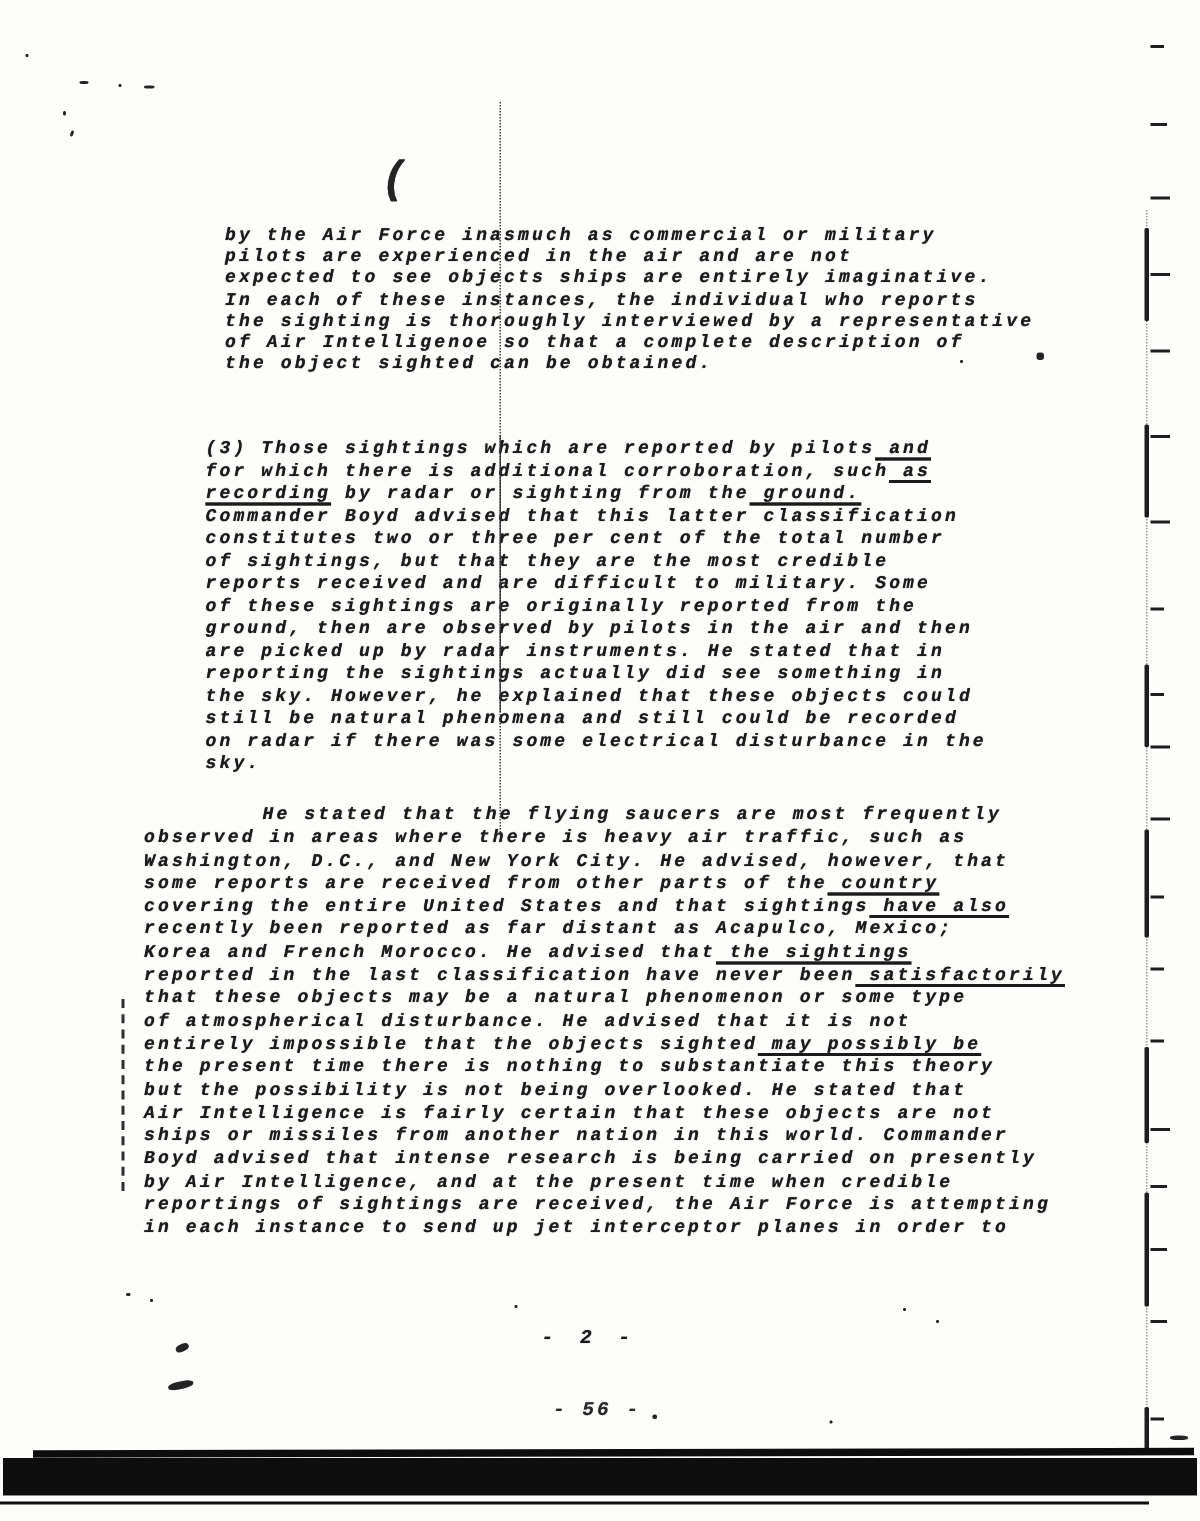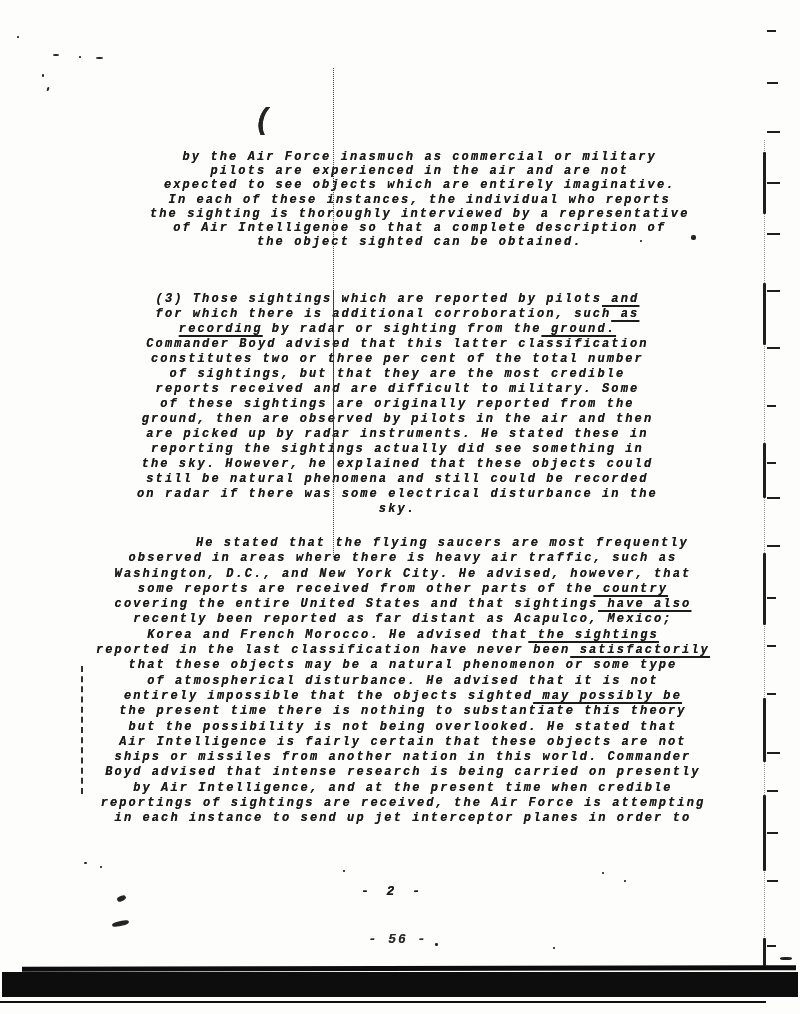--- a/index.html
+++ b/index.html
@@ -11,21 +11,21 @@
     position:relative;width:800px;height:1014px;overflow:hidden;
     background:#fdfdfb;color:#1b1b1b;
   }
   
   .para{
     position:absolute;
     font-style:italic;font-weight:bold;font-size:12px;
     letter-spacing:2.1px;white-space:nowrap;
     text-shadow:0 0 .6px rgba(25,25,25,.85);
   }
-  .para .line{display:block;text-align:center;}
+  .para .line{display:block;}
   .para1{left:150px;top:150px;line-height:14.2px;}
   .para2{left:137px;top:292px;line-height:15px;}
   .para3{left:96px;top:536px;line-height:15.3px;}
   .para3 .line:first-child{padding-left:79px;}
   .u{
     text-decoration:underline;
     text-decoration-thickness:1.5px;
     text-underline-offset:3px;
   }
   
@@ -82,37 +82,37 @@
 
   <div class="paren-mark">(</div>
 
   <div class="fold-line"></div>
   <div class="fold-line-solid"></div>
   <div class="left-dash-line"></div>
 
   <div class="para para1">
       <div class="line">by the Air Force inasmuch as commercial or military</div>
       <div class="line">pilots are experienced in the air and are not</div>
-      <div class="line">expected to see objects which are entirely imaginative.</div>
+      <div class="line">expected to see objects ships are entirely imaginative.</div>
       <div class="line">In each of these instances, the individual who reports</div>
       <div class="line">the sighting is thoroughly interviewed by a representative</div>
       <div class="line">of Air Intelligenoe so that a complete description of</div>
       <div class="line">the object sighted can be obtained.</div>
     </div>
   <div class="para para2">
       <div class="line">(3)  Those sightings which are reported by pilots<span class="u"> and</span></div>
       <div class="line">for which there is additional corroboration, such<span class="u"> as</span></div>
       <div class="line"><span class="u">recording</span> by radar or sighting from the<span class="u"> ground.</span></div>
       <div class="line">Commander Boyd advised that this latter classification</div>
       <div class="line">constitutes two or three per cent of the total number</div>
       <div class="line">of sightings, but that they are the most credible</div>
       <div class="line">reports received and are difficult to military.  Some</div>
       <div class="line">of these sightings are originally reported from the</div>
       <div class="line">ground, then are observed by pilots in the air and then</div>
-      <div class="line">are picked up by radar instruments.  He stated these in</div>
+      <div class="line">are picked up by radar instruments.  He stated that in</div>
       <div class="line">reporting the sightings actually did see something in</div>
       <div class="line">the sky.  However, he explained that these objects could</div>
       <div class="line">still be natural phenomena and still could be recorded</div>
       <div class="line">on radar if there was some electrical disturbance in the</div>
       <div class="line">sky.</div>
     </div>
   <div class="para para3">
       <div class="line">He stated that the flying saucers are most frequently</div>
       <div class="line">observed in areas where there is heavy air traffic, such as</div>
       <div class="line">Washington, D.C., and New York City.  He advised, however, that</div>

